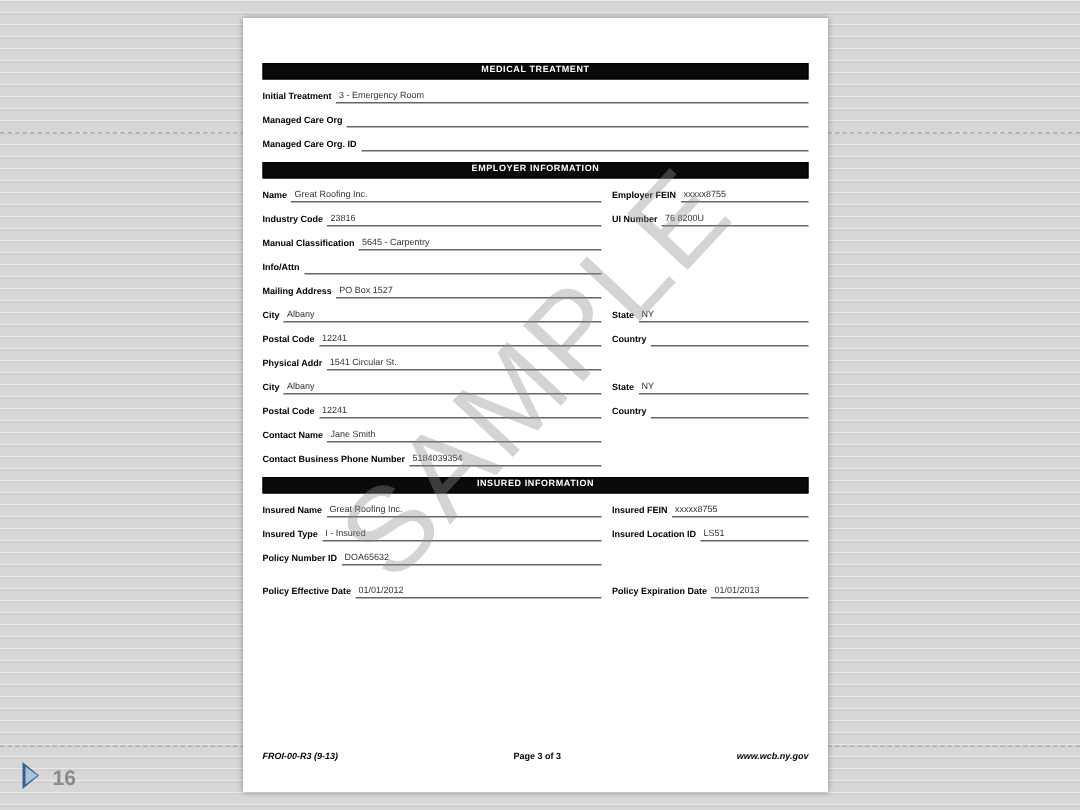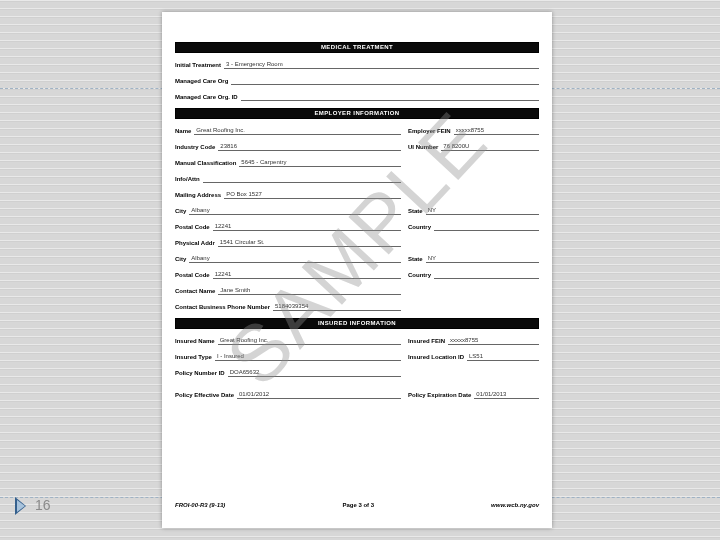--- a/index.html
+++ b/index.html
@@ -43,21 +43,21 @@
   .lbl { font-size:6px; font-weight:bold; color:#000; white-space:nowrap; padding-right:3px; line-height:8px; }
   .val { flex:1; font-size:6px; color:#333; border-bottom:1px solid #666; line-height:8px; min-height:8px; padding:0 2px; white-space:nowrap; }
 
   .paper-footer {
     position:absolute; left:13px; right:13px; bottom:20px;
     display:flex; justify-content:space-between; align-items:flex-end;
     font-size:6px; font-weight:bold; color:#000;
   }
   .paper-footer .it { font-style:italic; }
 
-  .page-num-wrap { position:absolute; left:15px; top:497px; display:flex; align-items:flex-start; z-index:2; }
+  .page-num-wrap { position:absolute; left:15px; top:508px; display:flex; align-items:flex-end; z-index:2;font-weight:bold; }
   .bullet { position:relative; width:14px; height:18px; margin-right:6px; }
   .tri { position:absolute; width:0; height:0; }
   .tri-dark { top:0; left:0; border-top:9px solid transparent; border-bottom:9px solid transparent; border-left:11px solid #35608d; }
   .tri-light { top:3px; left:2px; border-top:6px solid transparent; border-bottom:6px solid transparent; border-left:8px solid #a8c3dc; }
   .page-num { font-size:14px; color:#8a8a8a; }
 </style>
 </head>
 <body>
 
 <div class="slide">

